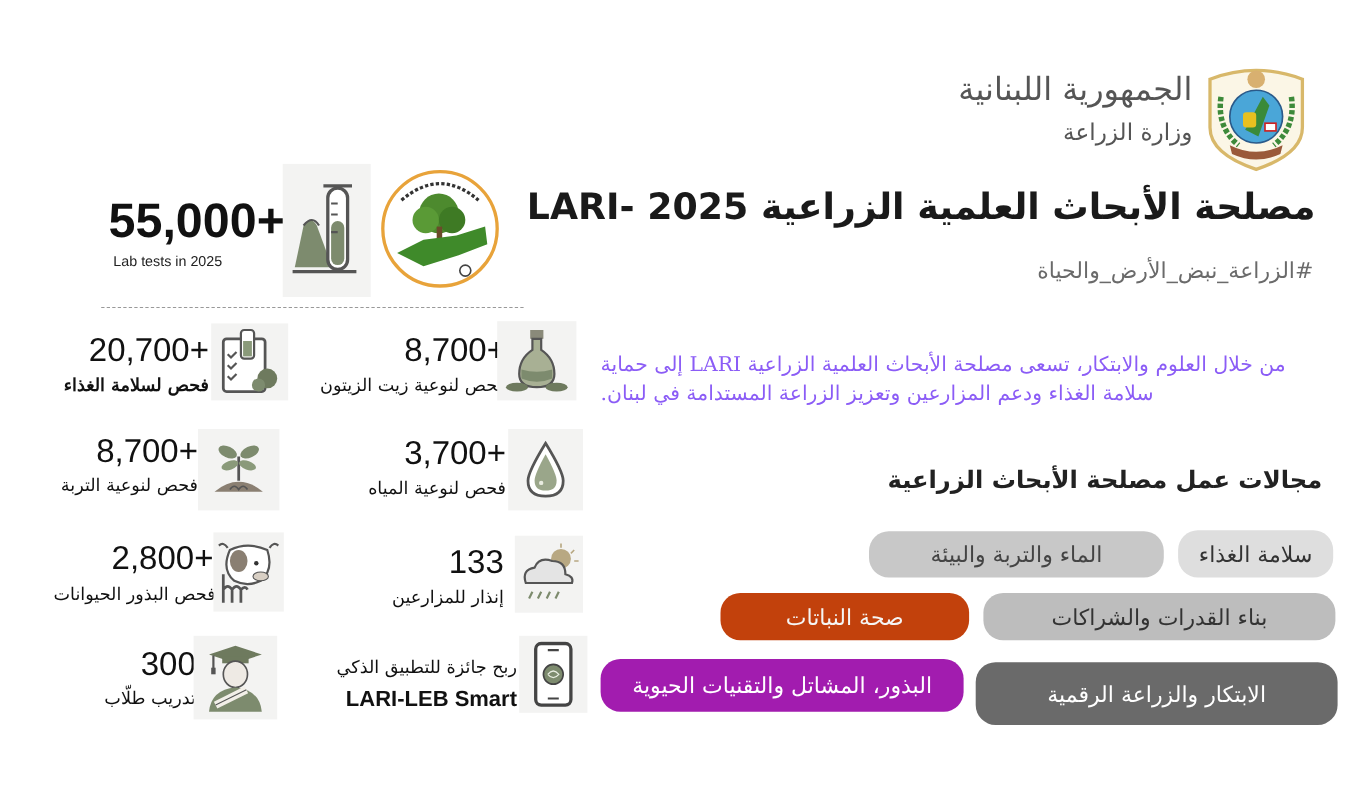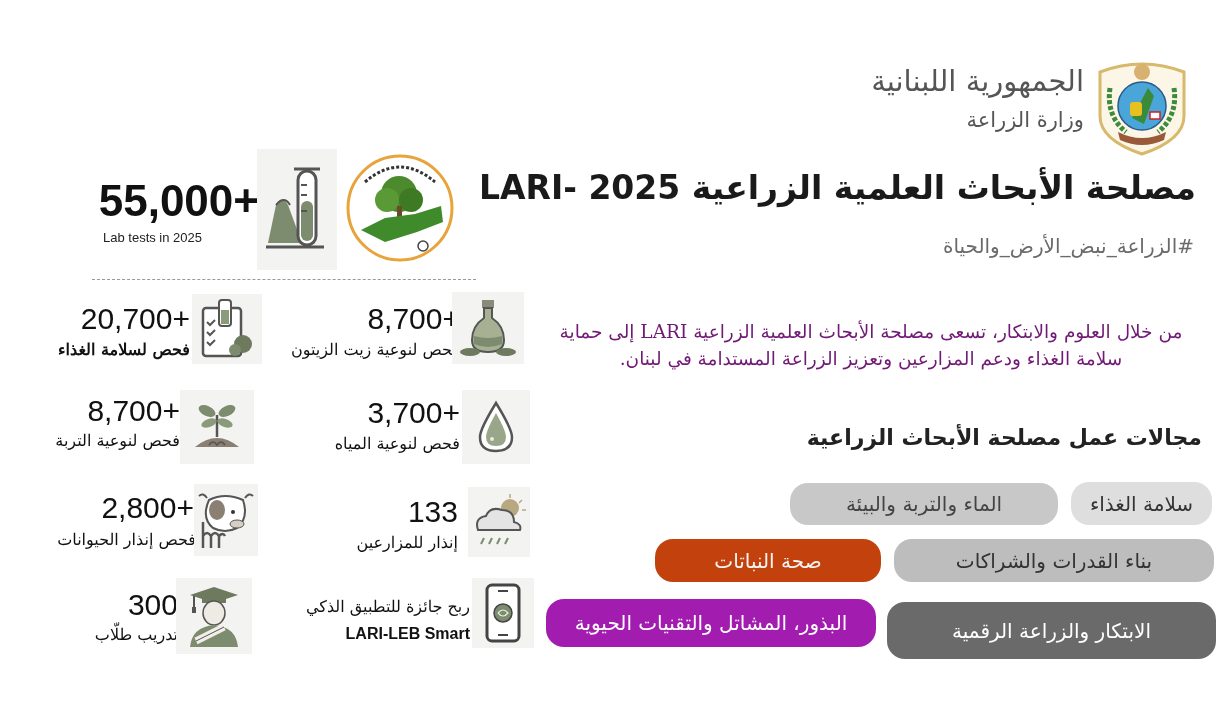--- a/index.html
+++ b/index.html
@@ -8,35 +8,35 @@
     .abs { position: absolute; }
 
     
     .ministry-name { right: 142px; top: 64px; font-size: 29px; color: #555; direction: rtl; white-space: nowrap; font-weight: normal; letter-spacing: 0.5px; }
     .ministry-sub { right: 142px; top: 108px; font-size: 21px; color: #555; direction: rtl; white-space: nowrap; }
     .ministry-logo { left: 1092px; top: 58px; width: 100px; height: 98px; }
 
     
     .main-title { right: 30px; top: 168px; font-size: 33px; font-weight: bold; color: #1a1a1a; direction: rtl; white-space: nowrap; margin-left: 28px; }
     .hashtag { right: 32px; top: 234px; font-size: 20px; color: #6a6a6a; direction: rtl; white-space: nowrap; }
-    .intro { right: 30px; top: 318px; width: 650px; font-size: 18.5px; line-height: 27px; color: #701a75; direction: rtl; text-align: center; font-family: "DejaVu Serif", serif; }
+    .intro { right: 30px; top: 318px; width: 650px; font-size: 18.5px; line-height: 27px; color: #8b5cf6; direction: rtl; text-align: left; font-family: "DejaVu Serif", serif; }
 
     .fields-title { right: 24px; top: 425px; font-size: 22px; font-weight: bold; color: #222; direction: rtl; white-space: nowrap; }
 
     .pill { display: flex; align-items: center; justify-content: center; border-radius: 18px; font-size: 20px; direction: rtl; white-space: nowrap; }
 
     
     .big-num { right: 967px; top: 176px; font-size: 44px; font-weight: bold; color: #111; font-family: "Liberation Sans", sans-serif; white-space: nowrap; text-align: right; }
     .big-label { left: 103px; top: 230px; font-size: 13px; color: #222; font-family: "Liberation Sans", sans-serif; white-space: nowrap; }
     .icon-box { background: #f3f3f2; display: flex; align-items: center; justify-content: center; }
     .divider { left: 92px; top: 279px; width: 384px; border-top: 1.5px dashed #999; }
 
     .stat-num { font-size: 30px; color: #111; font-family: "Liberation Sans", sans-serif; white-space: nowrap; line-height: 1; }
     .stat-label { font-size: 16px; color: #111; font-family: "DejaVu Serif", serif; white-space: nowrap; text-align: right; direction: rtl; }
-    .stat-label-en { font-size: 16px; font-weight: bold; color: #111; font-family: "Liberation Sans", sans-serif; white-space: nowrap; text-align: left; }
+    .stat-label-en { font-size: 20px; font-weight: bold; color: #111; font-family: "Liberation Sans", sans-serif; white-space: nowrap; text-align: left; }
   </style>
 </head>
 <body>
 
 <div class="abs ministry-name">الجمهورية اللبنانية</div>
 <div class="abs ministry-sub">وزارة الزراعة</div>
 <div class="abs ministry-logo">
   <svg width="100" height="98" viewBox="0 0 100 98">
     <path d="M8 14 Q50 -2 92 14 L92 58 Q92 82 50 96 Q8 82 8 58 Z" fill="#fbf6e6" stroke="#d8b86a" stroke-width="3"></path>
     <circle cx="50" cy="14" r="8" fill="#d8b070"></circle>
@@ -158,21 +158,21 @@
 <div class="abs icon-box" style="left:468px; top:487px; width:62px; height:70px;">
   <svg width="58" height="60" viewBox="0 0 58 60">
     <circle cx="40" cy="16" r="9" fill="#b8a882"></circle>
     <path d="M40 2 v4 M52 8 l-3 3 M56 18 h-4" stroke="#b8a882" stroke-width="1.5"></path>
     <path d="M8 38 Q4 26 16 24 Q20 14 32 18 Q44 18 44 30 Q52 32 50 38 Z" fill="#e4e4e4" stroke="#555" stroke-width="2"></path>
     <path d="M14 46 l-3 6 M22 46 l-3 6 M30 46 l-3 6 M38 46 l-3 6" stroke="#7d8b6e" stroke-width="2"></path>
   </svg>
 </div>
 
 <div class="abs stat-num" style="right:1032px; top:493px;">2,800+</div>
-<div class="abs stat-label" style="right:1030px; top:530px;">فحص إنذار الحيوانات</div>
+<div class="abs stat-label" style="right:1030px; top:530px;">فحص البذور الحيوانات</div>
 <div class="abs icon-box" style="left:194px; top:484px; width:64px; height:72px;">
   <svg width="58" height="64" viewBox="0 0 58 64">
     <path d="M10 10 Q6 4 2 8 M48 10 Q52 4 56 8" stroke="#555" stroke-width="2" fill="none"></path>
     <path d="M12 12 Q28 4 46 12 Q52 30 40 40 Q28 46 16 40 Q4 30 12 12 Z" fill="#fff" stroke="#555" stroke-width="2"></path>
     <ellipse cx="20" cy="22" rx="8" ry="10" fill="#8a7f72"></ellipse>
     <circle cx="36" cy="24" r="2" fill="#333"></circle>
     <ellipse cx="40" cy="36" rx="7" ry="4" fill="#d8cfc4" stroke="#555" stroke-width="1"></ellipse>
     <path d="M6 34 L6 60 M6 48 Q10 42 14 48 L14 60 M14 48 Q18 42 22 48 L22 60 M22 48 Q26 44 28 48" stroke="#555" stroke-width="2.5" fill="none"></path>
   </svg>
 </div>

